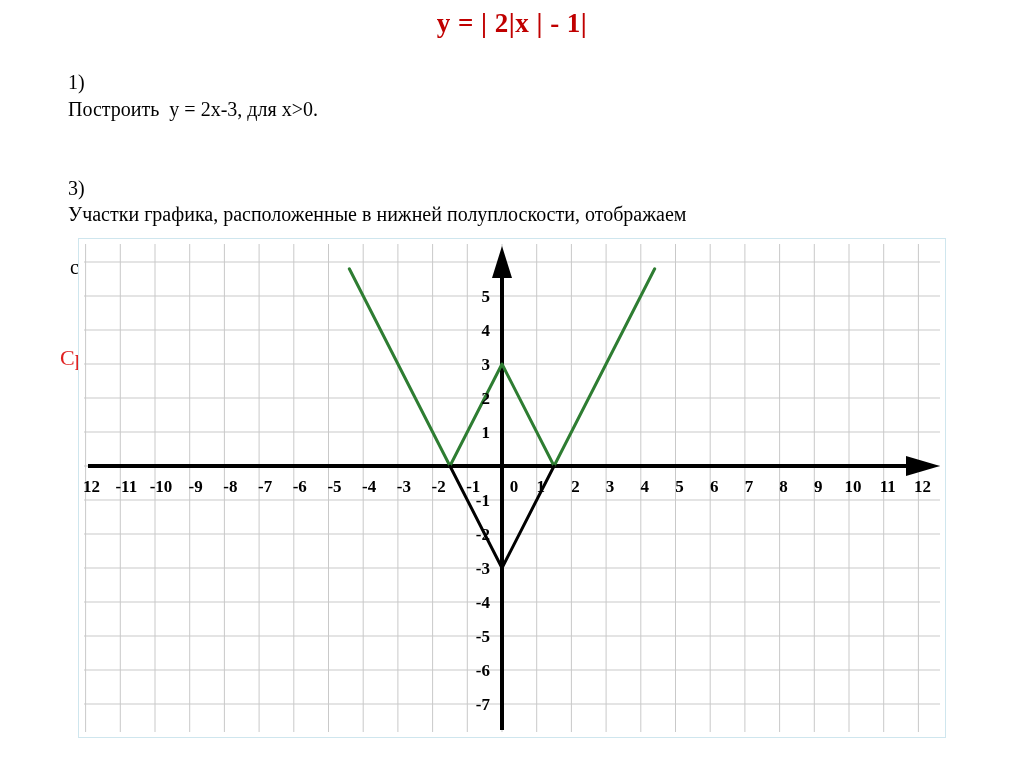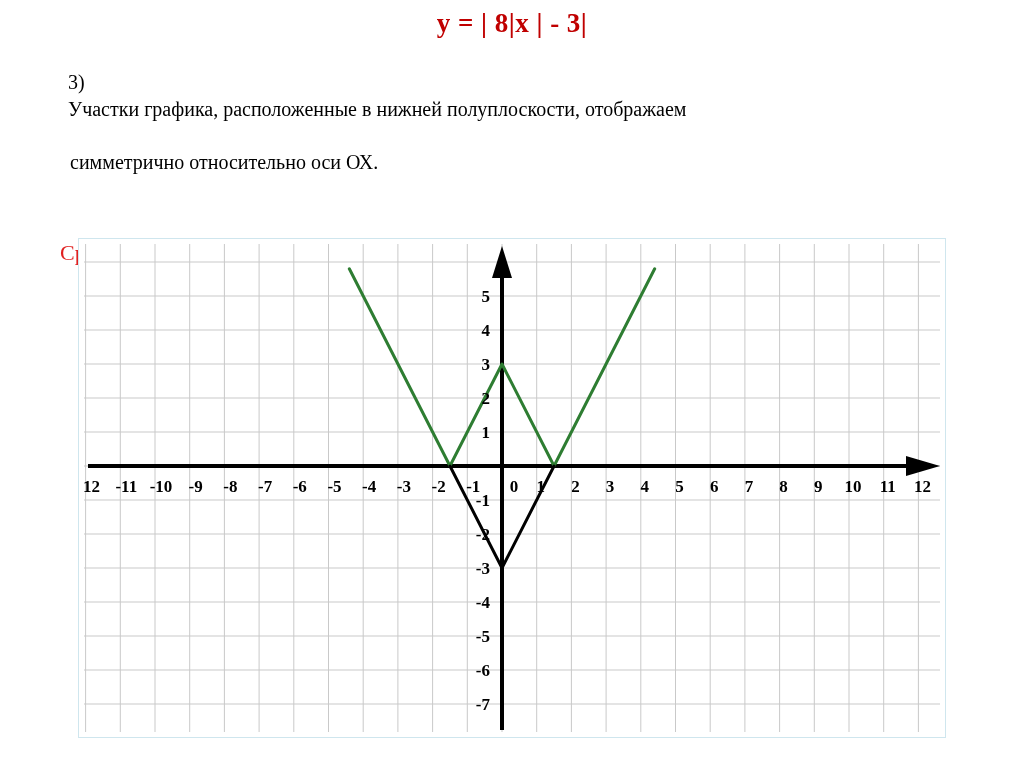--- a/index.html
+++ b/index.html
@@ -63,23 +63,27 @@
   .tick-label {
     font-family: "Liberation Serif", serif;
     font-weight: bold;
     font-size: 17px;
     fill: #000000;
   }
 </style>
 </head>
 <body>
 
-<div id="title">y = | 8|x | - 3|</div>
+<div id="title">y = | 2|x | - 1|</div>
 
 <div id="steps">
+  <div class="step">
+    <span>1)</span>
+    <span>Построить  y = 2x-3, для x&gt;0.</span>
+  </div>
   <div class="step">
     <span>3)</span>
     <span>Участки графика, расположенные в нижней полуплоскости, отображаем</span>
     <span class="cont">симметрично относительно оси ОХ.</span>
   </div>
 </div>
 
 <div id="conclusion">Сравнивая оба графика, видим что они одинаковые.</div>
 
 <div id="chart-wrap">

